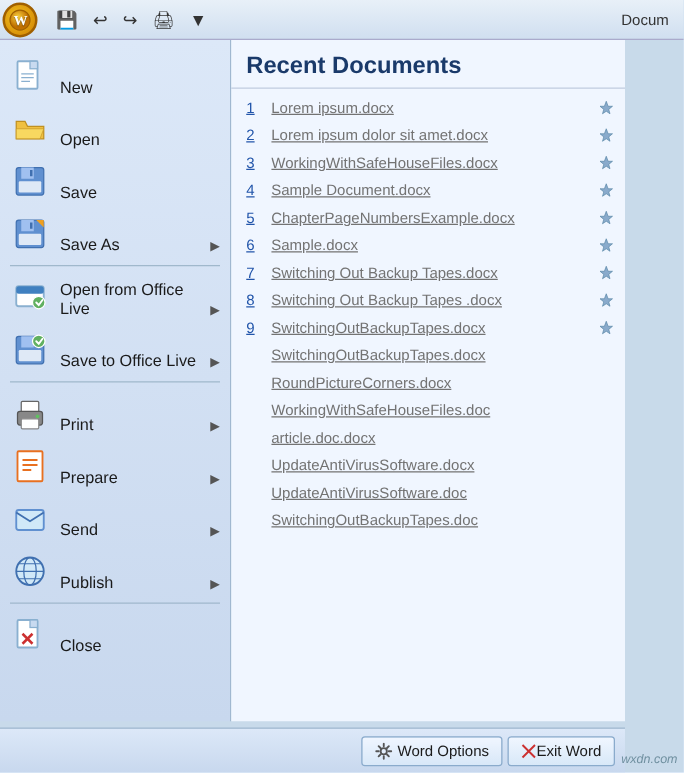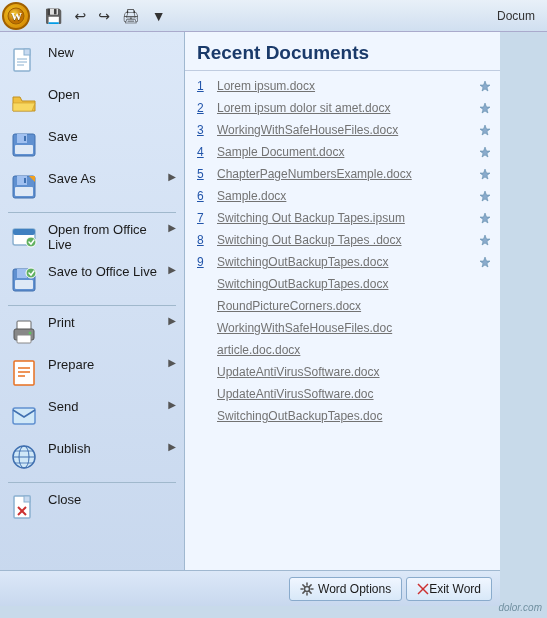--- a/index.html
+++ b/index.html
@@ -50,21 +50,21 @@
       background: linear-gradient(to bottom, #dce8f8 0%, #c8d8ee 100%);
       border-right: 1px solid #a0b8d0;
       display: flex;
       flex-direction: column;
       padding-top: 8px;
       height: 100%;
     }
 
     .menu-item {
       display: flex;
-      align-items: flex-start;
+      align-items: flex-end;
       padding: 5px 8px;
       cursor: pointer;
       position: relative;
       min-height: 36px;
     }
 
     .menu-item .icon {
       width: 32px;
       height: 32px;
       margin-right: 8px;
@@ -142,21 +142,21 @@
       display: flex;
       align-items: center;
       justify-content: center;
       color: #888;
       font-size: 11px;
     }
 
     
     .bottom-bar {
       position: absolute;
-      bottom: 12px;
+      bottom: 0;
       left: 0;
       width: 500px;
       height: 36px;
       background: linear-gradient(to bottom, #dce8f8, #c8d8ee);
       border-top: 1px solid #a0b8d0;
       display: flex;
       align-items: center;
       justify-content: flex-end;
       padding: 0 8px;
       gap: 4px;
@@ -473,21 +473,21 @@
           <span class="doc-num">6</span>
           <span class="doc-name">Sample.docx</span>
           <div class="doc-pin">
             <svg width="12" height="12" viewBox="0 0 12 12">
               <path d="M6 1 L7.5 5 L11 5 L8 7.5 L9 11 L6 9 L3 11 L4 7.5 L1 5 L4.5 5 Z" fill="#8aabcc" stroke="#5080a0" stroke-width="0.5"></path>
             </svg>
           </div>
         </div>
         <div class="doc-item">
           <span class="doc-num">7</span>
-          <span class="doc-name">Switching Out Backup Tapes.ipsum</span>
+          <span class="doc-name">Switching Out Backup Tapes.docx</span>
           <div class="doc-pin">
             <svg width="12" height="12" viewBox="0 0 12 12">
               <path d="M6 1 L7.5 5 L11 5 L8 7.5 L9 11 L6 9 L3 11 L4 7.5 L1 5 L4.5 5 Z" fill="#8aabcc" stroke="#5080a0" stroke-width="0.5"></path>
             </svg>
           </div>
         </div>
         <div class="doc-item">
           <span class="doc-num">8</span>
           <span class="doc-name">Switching Out Backup Tapes .docx</span>
           <div class="doc-pin">
@@ -554,13 +554,13 @@
   </button>
   <button class="btn-exit-word">
     <svg width="12" height="12" viewBox="0 0 12 12">
       <line x1="1" y1="1" x2="11" y2="11" stroke="#cc3030" stroke-width="1.5"></line>
       <line x1="11" y1="1" x2="1" y2="11" stroke="#cc3030" stroke-width="1.5"></line>
     </svg>
     <span>Exit Word</span>
   </button>
 </div>
 
-<div class="watermark">dolor.com</div>
+<div class="watermark">wxdn.com</div>
 
 </body></html>

